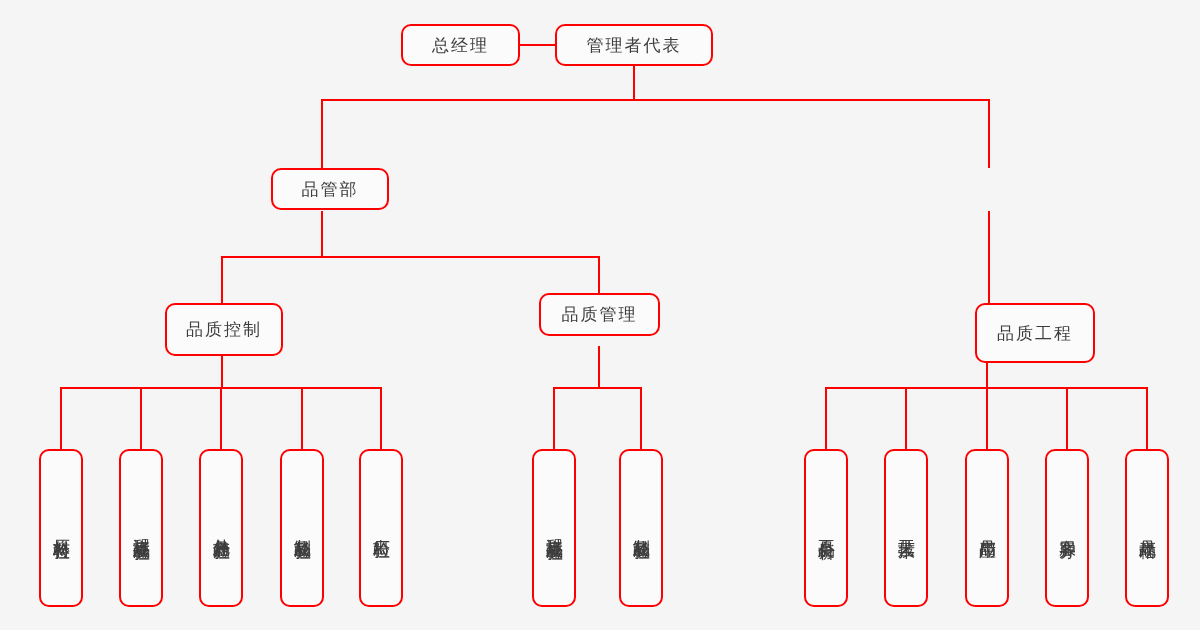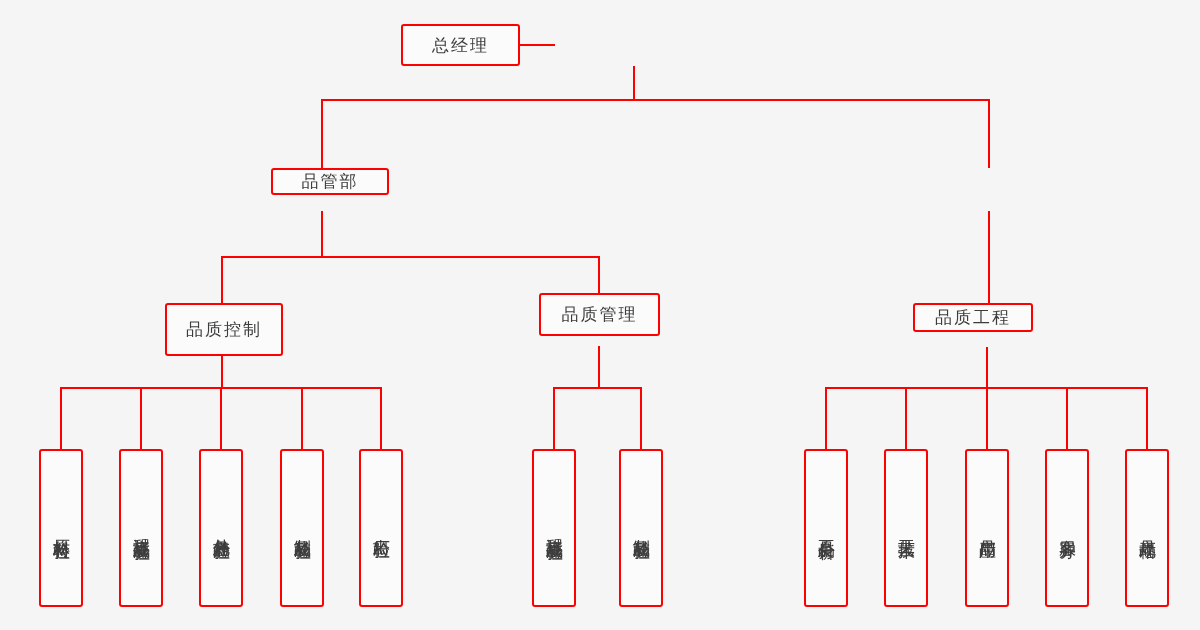--- a/index.html
+++ b/index.html
@@ -29,21 +29,21 @@
     stroke:var(--line);
     stroke-width:2;
   }
   .node{
     position:absolute;
     display:flex;
     align-items:center;
     justify-content:center;
     background:var(--fill);
     border:2px solid var(--line);
-    border-radius:3px;
+    border-radius:10px;
     color:var(--text);
     font-size:17px;
     letter-spacing:2px;
     text-align:center;
     white-space:nowrap;
   }
   .leaf{
     top:449px;
     width:44px;
     height:158px;
@@ -80,26 +80,27 @@
     <path d="M989 211 V303"></path>
 
     <path d="M987 347 V388"></path>
     <path d="M826 449 V388 H1147 V449"></path>
     <path d="M906 388 V449"></path>
     <path d="M987 388 V449"></path>
     <path d="M1067 388 V449"></path>
   </svg>
 
   <div class="node" style="left:401px;top:24px;width:119px;height:42px">总经理</div>
+  <div class="node" style="left:555px;top:24px;width:158px;height:42px">管理者代表</div>
 
-  <div class="node" style="left:271px;top:168px;width:118px;height:27px">品管部</div>
+  <div class="node" style="left:271px;top:168px;width:118px;height:42px">品管部</div>
 
   <div class="node" style="left:165px;top:303px;width:118px;height:53px">品质控制</div>
   <div class="node" style="left:539px;top:293px;width:121px;height:43px">品质管理</div>
-  <div class="node" style="left:913px;top:303px;width:120px;height:29px">品质工程</div>
+  <div class="node" style="left:975px;top:303px;width:120px;height:60px">品质工程</div>
 
   <div class="node leaf" style="left:39px">原材料检验</div>
   <div class="node leaf" style="left:119px">过程半成品检验</div>
   <div class="node leaf" style="left:199px">外包产品检验</div>
   <div class="node leaf" style="left:280px">制成品检验</div>
   <div class="node leaf" style="left:359px">出厂检验</div>
 
   <div class="node leaf" style="left:532px">过程半成品检验</div>
   <div class="node leaf" style="left:619px">制成品检验</div>
 

